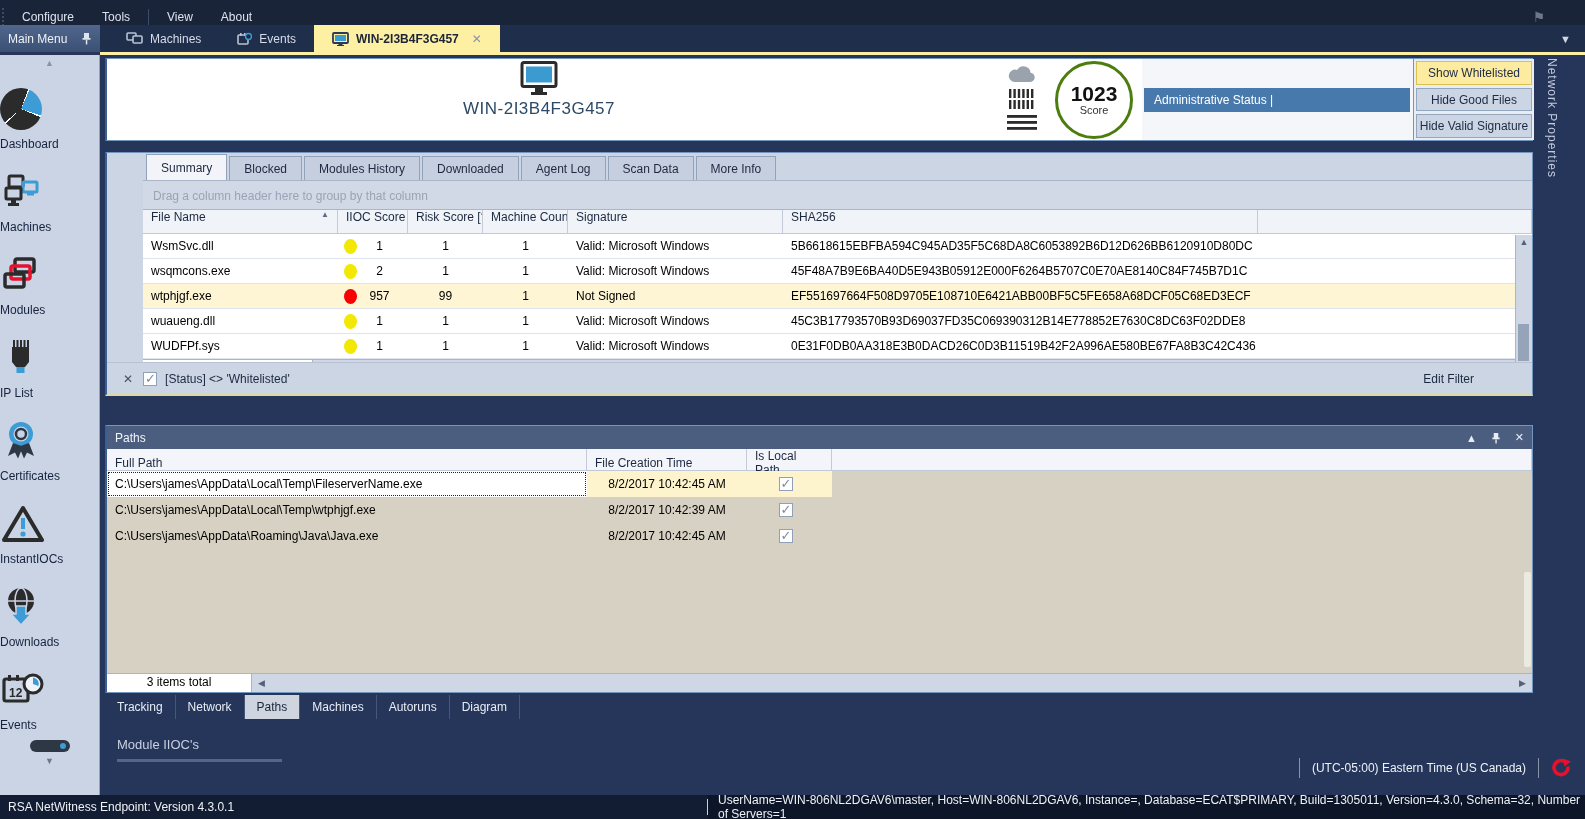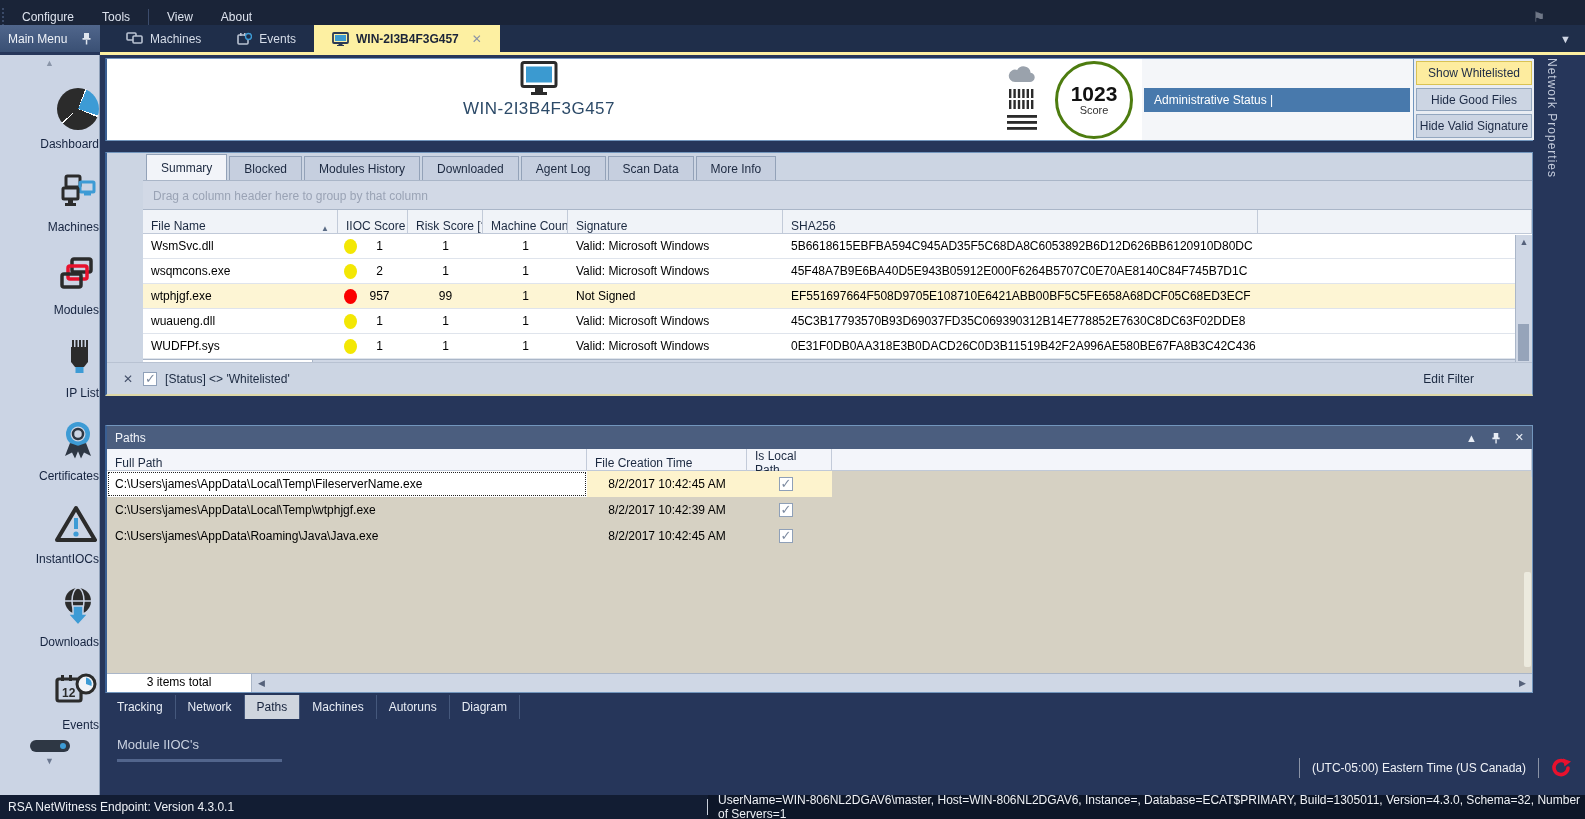--- a/index.html
+++ b/index.html
@@ -23,21 +23,21 @@
   .doctab .x { color:#8a93a6; font-weight:bold; margin-left:6px; font-size:12px; }
   .tabrow .caret { margin-left:auto; margin-right:14px; align-self:center; color:#cfd6e4; font-size:11px; }
 
   
   .workspace { position:absolute; left:0; top:52px; width:1585px; height:743px; background:#26365a; }
   .topline { position:absolute; left:100px; top:52px; width:1485px; height:3px; background:#fdf0a2; }
 
   
   .sidebar { position:absolute; left:0; top:55px; width:100px; height:740px; background:#cbd4e4; border-right:1px solid #8fa0b8; display:flex; flex-direction:column; align-items:center; overflow:hidden; }
   .sidebar .scrollup { color:#8a95a8; font-size:9px; margin-top:3px; }
-  .side-item { width:100%; height:83px; display:flex; flex-direction:column; align-items:flex-end; justify-content:flex-end; cursor:pointer; }
+  .side-item { width:100%; height:83px; display:flex; flex-direction:column; align-items:flex-start; justify-content:flex-end; cursor:pointer; }
   .side-item .lbl { color:#15233f; font-size:12px; margin-top:3px; }
   .side-item .ic { height:50px; display:flex; align-items:center; justify-content:center; }
   .pie { width:42px; height:42px; border-radius:50%; background:conic-gradient(from 8deg,#2b2b2b 0 12deg,#ffffff 12deg 16deg,#3d9bd5 16deg 100deg,#ffffff 100deg 105deg,#2b2b2b 105deg 218deg,#ffffff 218deg 223deg,#2b2b2b 223deg 360deg); }
   .side-partial { width:40px; height:12px; background:#2e3744; border-radius:6px; margin-top:8px; position:relative; }
   .side-partial::after { content:""; position:absolute; right:4px; top:3px; width:6px; height:6px; border-radius:50%; background:#3d9bd5; }
   .side-downarrow { color:#6b7890; font-size:9px; margin-top:4px; }
 
   
   .machine-panel { position:absolute; left:105px; top:58px; width:1428px; height:83px; background:#ffffff; border:1px solid #7296bd; border-left:2px solid #3a5f92; }
   .mp-id { position:absolute; left:327px; top:2px; width:210px; text-align:center; }
@@ -59,21 +59,21 @@
 
   
   .grid-panel { position:absolute; left:105px; top:152px; width:1428px; height:244px; background:#ccd5e3; border:1px solid #7296bd; border-left:2px solid #3a5f92; border-bottom:2px solid #ded8a6;padding-left:36px; }
   .mod-tabs { height:27px; display:flex; align-items:flex-end; padding-left:3px; gap:2px; background:#ccd5e3; }
   .mod-tab { height:24px; line-height:24px; padding:0 14px; background:#c6cfdf; border:1px solid #93a2b8; border-bottom:none; color:#1c2940; cursor:pointer; }
   .mod-tab.active { background:#f2f4f9; height:26px; line-height:26px; }
   .group-bar { height:30px; line-height:30px; background:#d2d9e6; color:#9aa3b5; padding-left:10px; border-top:1px solid #aab6c8; border-bottom:1px solid #aab6c8; }
   .gtable { background:#fff; }
   .grow { display:grid; grid-template-columns:195px 70px 75px 85px 215px 475px 1fr; }
   .ghead { height:24px; background:#f0f3f8; border-bottom:1px solid #c0c9d8; }
-  .ghead .gcell { border-right:1px solid #c3cbd9; color:#1b2940; display:flex; align-items:flex-end; padding:0 8px;gap:22px; }
+  .ghead .gcell { border-right:1px solid #c3cbd9; color:#1b2940; display:flex; align-items:flex-start; padding:0 8px;gap:22px; }
   .ghead .sort { margin-left:auto; font-size:8px; color:#5a6b85; }
   .gbody .grow { height:25px; border-bottom:1px solid #dfe4ec; background:#fff; cursor:pointer; }
   .gbody .grow.selected { background:#fdf5d4; }
   .gcell { display:flex; align-items:center; padding:0 8px; overflow:hidden; white-space:nowrap; }
   .gcell.num { justify-content:center; }
   .iioc-cell { display:flex; align-items:center; padding:0 6px; }
   .dot { width:13px; height:15px; border-radius:50%; flex:none; }
   .iioc-val { flex:1; text-align:center; }
   .grid-footer { height:18px; display:flex; background:#ccd5e3; border-top:1px solid #aab6c8; }
   .items-box { width:170px; background:#fff; border-right:1px solid #aab6c8; text-align:center; line-height:17px; }

